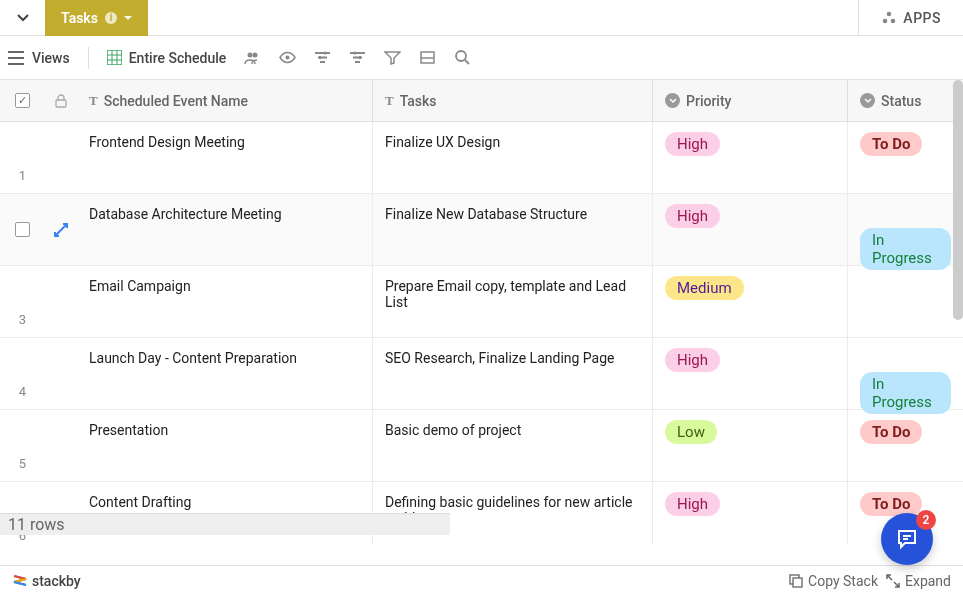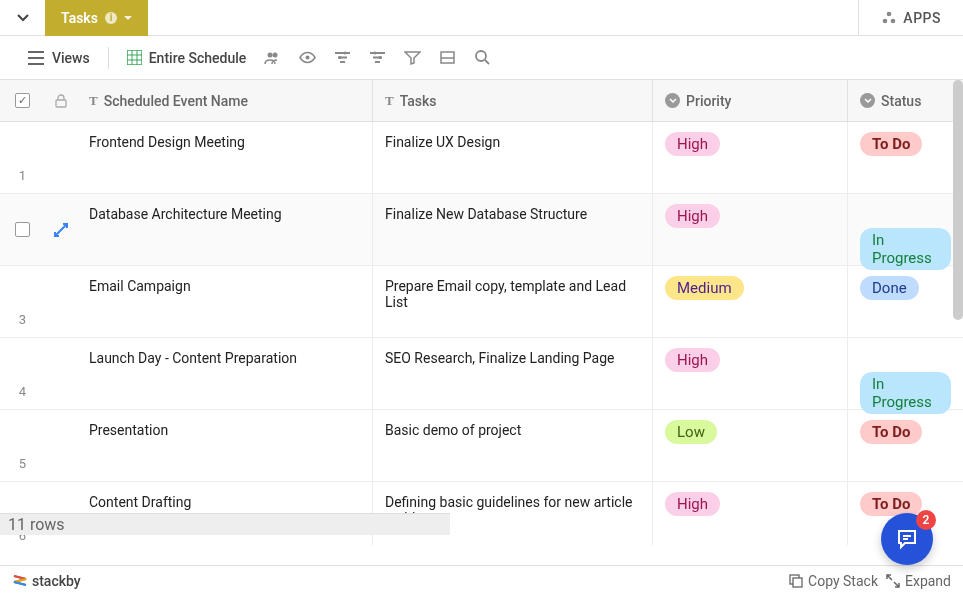--- a/index.html
+++ b/index.html
@@ -6,21 +6,21 @@
 body { font-family: -apple-system, BlinkMacSystemFont, "Segoe UI", Roboto, sans-serif; font-size: 14px; color: #333; width: 963px; height: 595px; overflow: hidden; position: relative; background: #fff; }
 
 .top-bar { height: 36px; display: flex; align-items: center; border-bottom: 1px solid #e0e0e0; }
 .chevron-btn { width: 45px; height: 36px; display: flex; align-items: center; justify-content: center; cursor: pointer; }
 .tab-tasks { background: #c3ad2f; color: #fff; height: 36px; padding: 0 16px; display: flex; align-items: center; font-weight: 600; gap: 6px; }
 .tab-tasks .info-icon { opacity: 0.85; }
 .tab-tasks .dropdown-tiny { opacity: 0.85; }
 .spacer { flex: 1; }
 .apps-btn { border-left: 1px solid #e0e0e0; padding: 0 22px; height: 36px; display: flex; align-items: center; gap: 6px; cursor: pointer; color: #555; font-weight: 500; letter-spacing: 0.5px; margin-left: 22px; }
 
-.toolbar { height: 44px; display: flex; align-items: center; padding: 0 28px; gap: 18px; border-bottom: 1px solid #e0e0e0; text-align: right; }
+.toolbar { height: 44px; display: flex; align-items: center; padding: 0 8px; gap: 18px; border-bottom: 1px solid #e0e0e0; text-align: right; }
 .views-btn { display: flex; align-items: center; gap: 8px; cursor: pointer; color: #444; font-weight: 500; }
 .vsep { width: 1px; height: 22px; background: #ddd; }
 .schedule-btn { display: flex; align-items: center; gap: 7px; cursor: pointer; color: #444; font-weight: 500; }
 .grid-icon { width: 15px; height: 15px; }
 .tool-icon { color: #888; cursor: pointer; display: flex; }
 .tool-icon svg { width: 17px; height: 17px; }
 
 .table-wrap { position: absolute; top: 80px; left: 0; right: 0; bottom: 30px; overflow: hidden; }
 .table-header { display: flex; height: 42px; background: #f7f7f7; border-bottom: 1px solid #e0e0e0; align-items: center; }
 .col-check { width: 45px; display: flex; justify-content: center; }
@@ -216,21 +216,20 @@
         <div class="cell-task">Finalize New Database Structure</div>
         <div class="cell-priority"><span class="pill pill-high">High</span></div>
         <div class="cell-status"><span class="pill pill-inprogress">In Progress</span></div>
       </div>
       <div class="row">
         <div class="cell-num">3</div>
         <div class="cell-expand"></div>
         <div class="cell-event">Email Campaign</div>
         <div class="cell-task">Prepare Email copy, template and Lead List</div>
         <div class="cell-priority"><span class="pill pill-medium">Medium</span></div>
-        <div class="cell-status"><span class="pill pill-done">Done</span></div>
       </div>
       <div class="row">
         <div class="cell-num">4</div>
         <div class="cell-expand"></div>
         <div class="cell-event">Launch Day - Content Preparation</div>
         <div class="cell-task">SEO Research, Finalize Landing Page</div>
         <div class="cell-priority"><span class="pill pill-high">High</span></div>
         <div class="cell-status"><span class="pill pill-inprogress">In Progress</span></div>
       </div>
       <div class="row">

